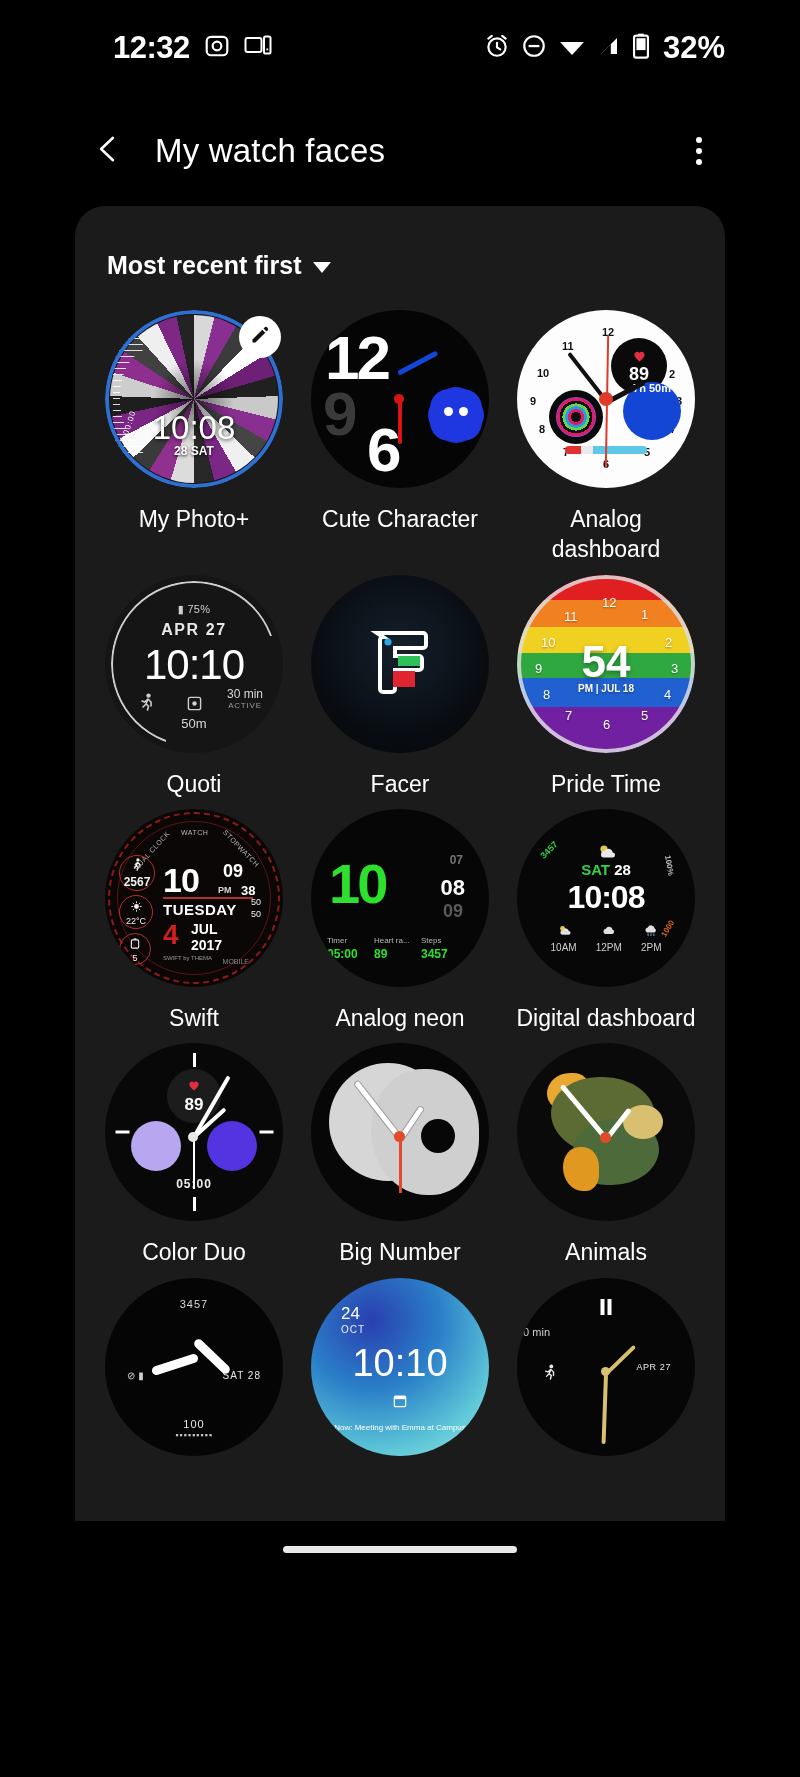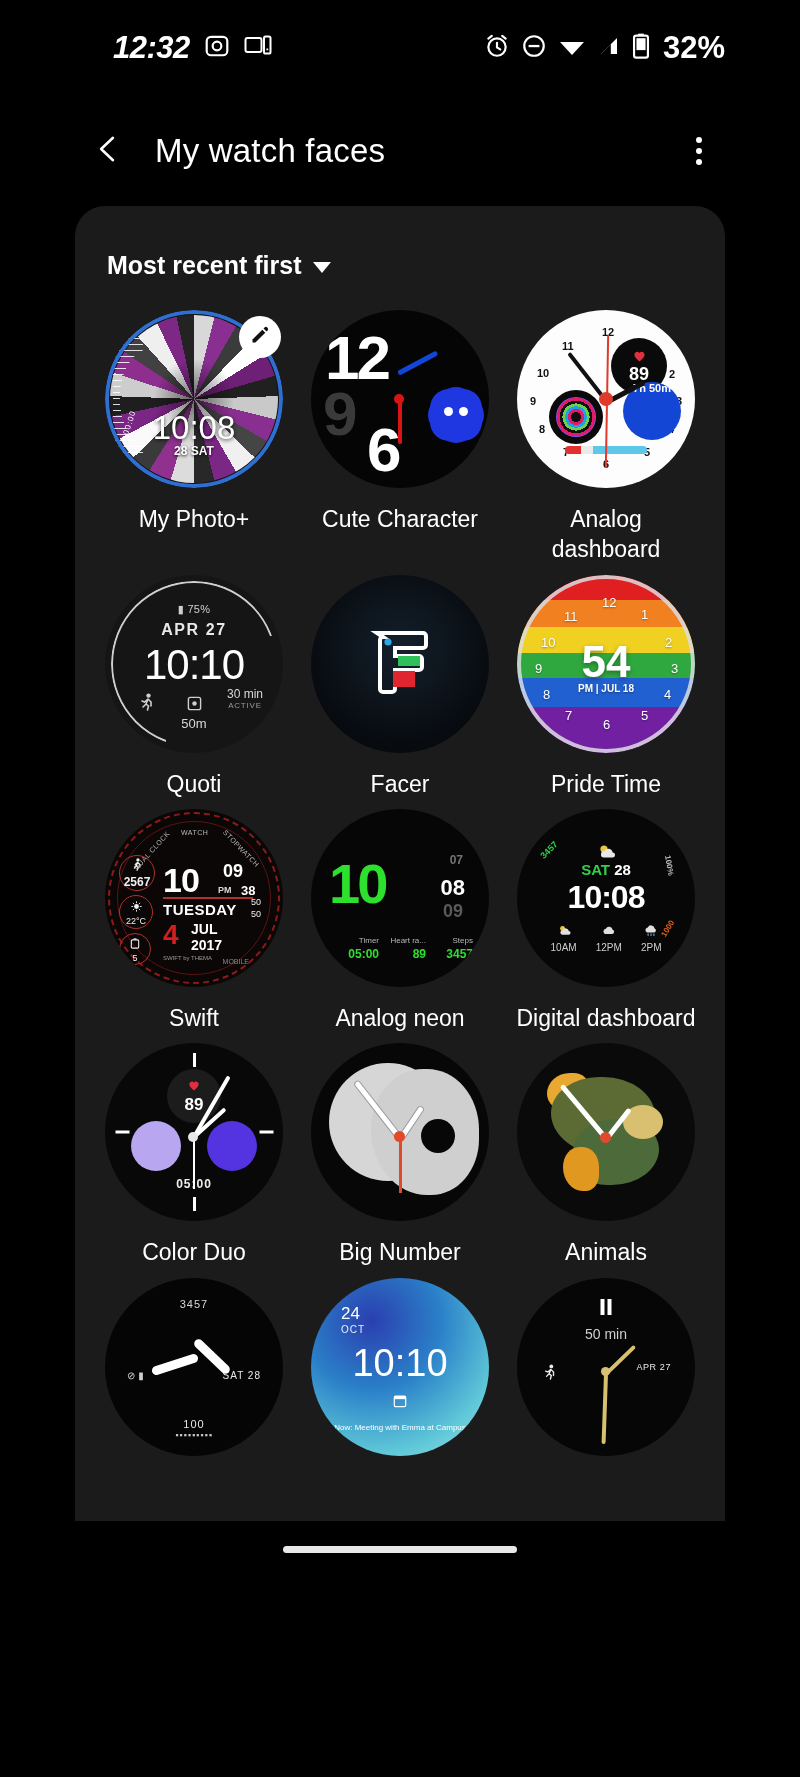--- a/index.html
+++ b/index.html
@@ -20,21 +20,21 @@
   }
 
   
   .statusbar {
     position: relative;
     height: 96px;
     display: flex;
     align-items: center;
     padding: 0 28px 0 66px;
   }
-  .status-left { display: flex; align-items: center; gap: 14px; font-style: italic; }
+  .status-left { display: flex; align-items: center; gap: 14px; }
   .status-time {
     color: #ffffff;
     font-size: 31px;
     font-weight: bold;
     letter-spacing: -0.5px;
   }
   .status-right {
     margin-left: auto;
     display: flex;
     align-items: center;
@@ -450,21 +450,21 @@
 
   
   .f-neon { background: #060606; }
   .f-neon .big {
     position: absolute; left: 18px; top: 42px;
     color: #2ee02e; font-size: 56px; font-weight: bold; letter-spacing: -3px;
   }
   .f-neon .st1 { position: absolute; right: 26px; top: 44px; color: #737373; font-size: 12px; font-weight: bold;}
   .f-neon .st2 { position: absolute; right: 24px; top: 66px; color: #ffffff; font-size: 22px; font-weight: bold;}
   .f-neon .st3 { position: absolute; right: 26px; top: 92px; color: #5a5a5a; font-size: 18px; font-weight: bold;}
-  .f-neon .cell3 { position: absolute; bottom: 26px; text-align: right; }
+  .f-neon .cell3 { position: absolute; bottom: 26px; text-align: left; }
   .f-neon .cell3 .k { color: #b8b8b8; font-size: 8px; }
   .f-neon .cell3 .v { color: #2ee02e; font-size: 12px; font-weight: bold; margin-top: 2px;}
 
   
   .f-ddash { background: #070707; }
   .f-ddash .gauge {
     position: absolute; inset: 5px; border-radius: 50%;
     background: conic-gradient(from 135deg,
       #2fd24a 0deg 60deg, #a8d020 60deg 90deg, #e8a018 90deg 120deg,
       #e05018 120deg 150deg, #303030 150deg 250deg,
@@ -666,21 +666,21 @@
 
   
   .f-p3 { background: #060606; }
   .f-p3 .ticks {
     position: absolute; inset: 4px; border-radius: 50%;
     background: repeating-conic-gradient(from 0deg, #d8d8d8 0deg 1deg, transparent 1deg 7.5deg);
     -webkit-mask-image: radial-gradient(circle, transparent 86%, #000 87%);
     mask-image: radial-gradient(circle, transparent 86%, #000 87%);
   }
   .f-p3 .topicon { position: absolute; left: 0; right: 0; top: 20px; text-align: center; }
-  .f-p3 .mins { position: absolute; left: 0; right: 0; top: 48px; text-align: center; color: #cfcfcf; font-size: 14px; }
+  .f-p3 .mins { position: absolute; left: 0; right: 0; top: 48px; color: #cfcfcf; font-size: 11px; }
   .f-p3 .apr { position: absolute; right: 24px; top: 84px; color: #e8e8e8; font-size: 9px; letter-spacing: .6px; }
   .f-p3 .gh {
     position: absolute; left: 87px; top: 56px;
     width: 4px; height: 40px; background: #d8c070; border-radius: 2px;
     transform-origin: 50% 100%; transform: rotate(46deg); z-index: 7;
   }
   .f-p3 .gm {
     position: absolute; left: 87px; top: 26px;
     width: 4px; height: 70px; background: #d8c070; border-radius: 2px;
     transform-origin: 50% 100%; transform: rotate(182deg); z-index: 7;

